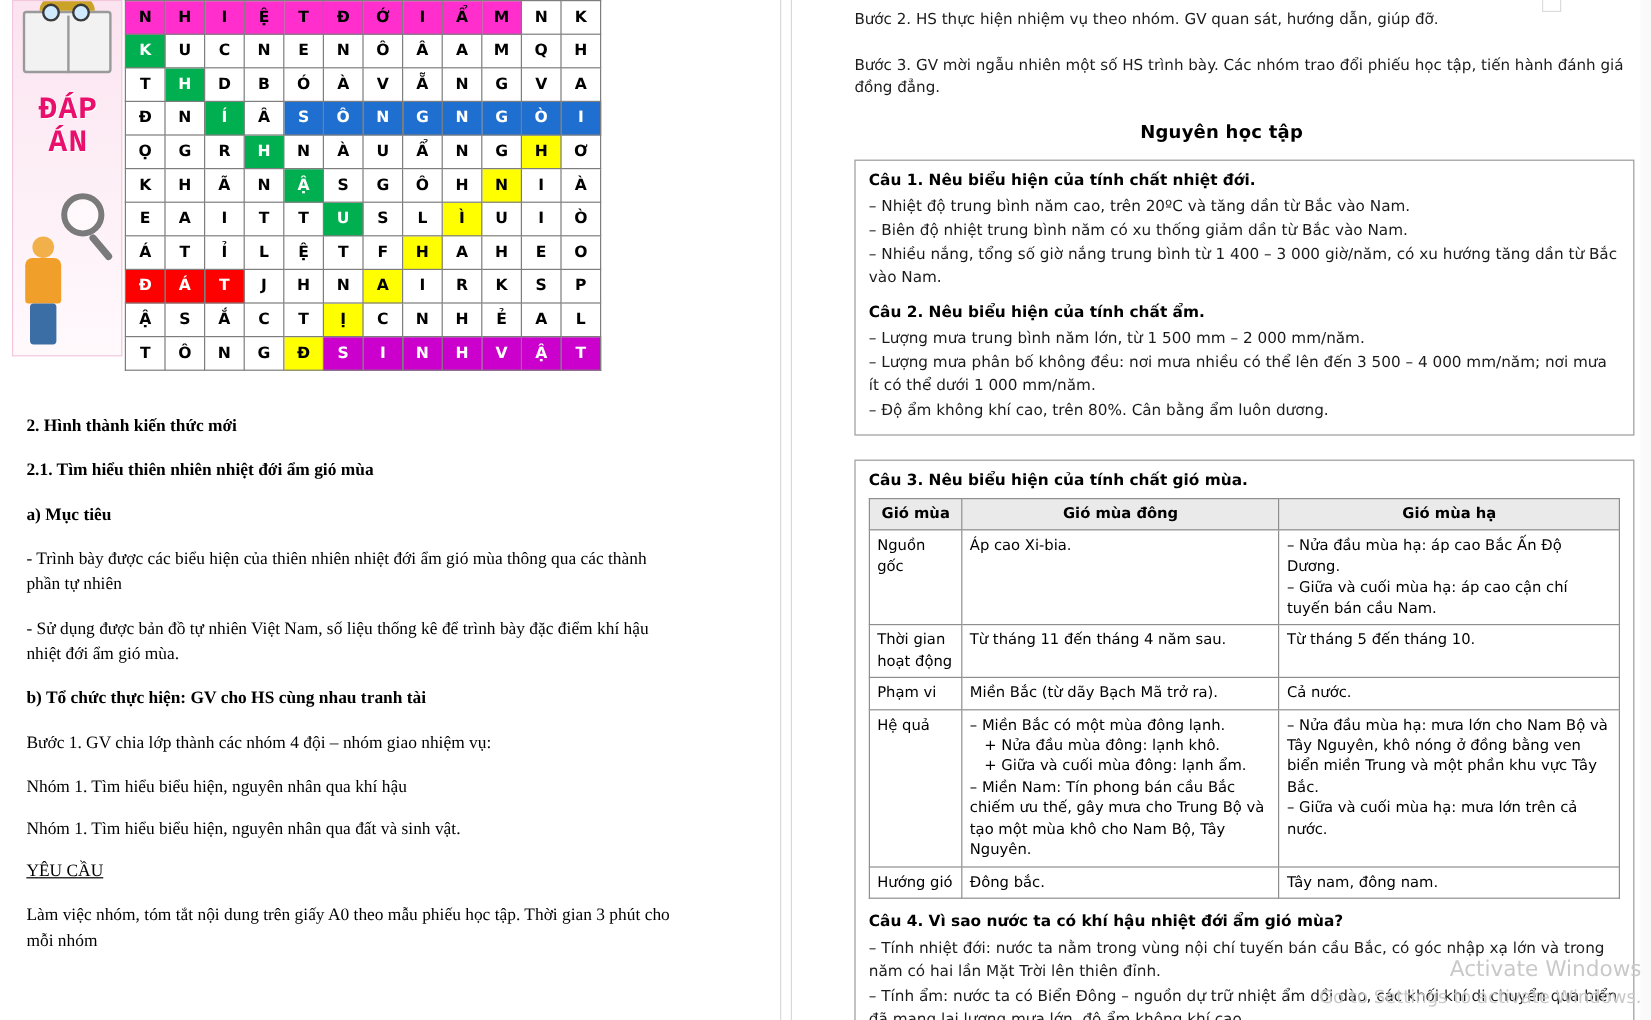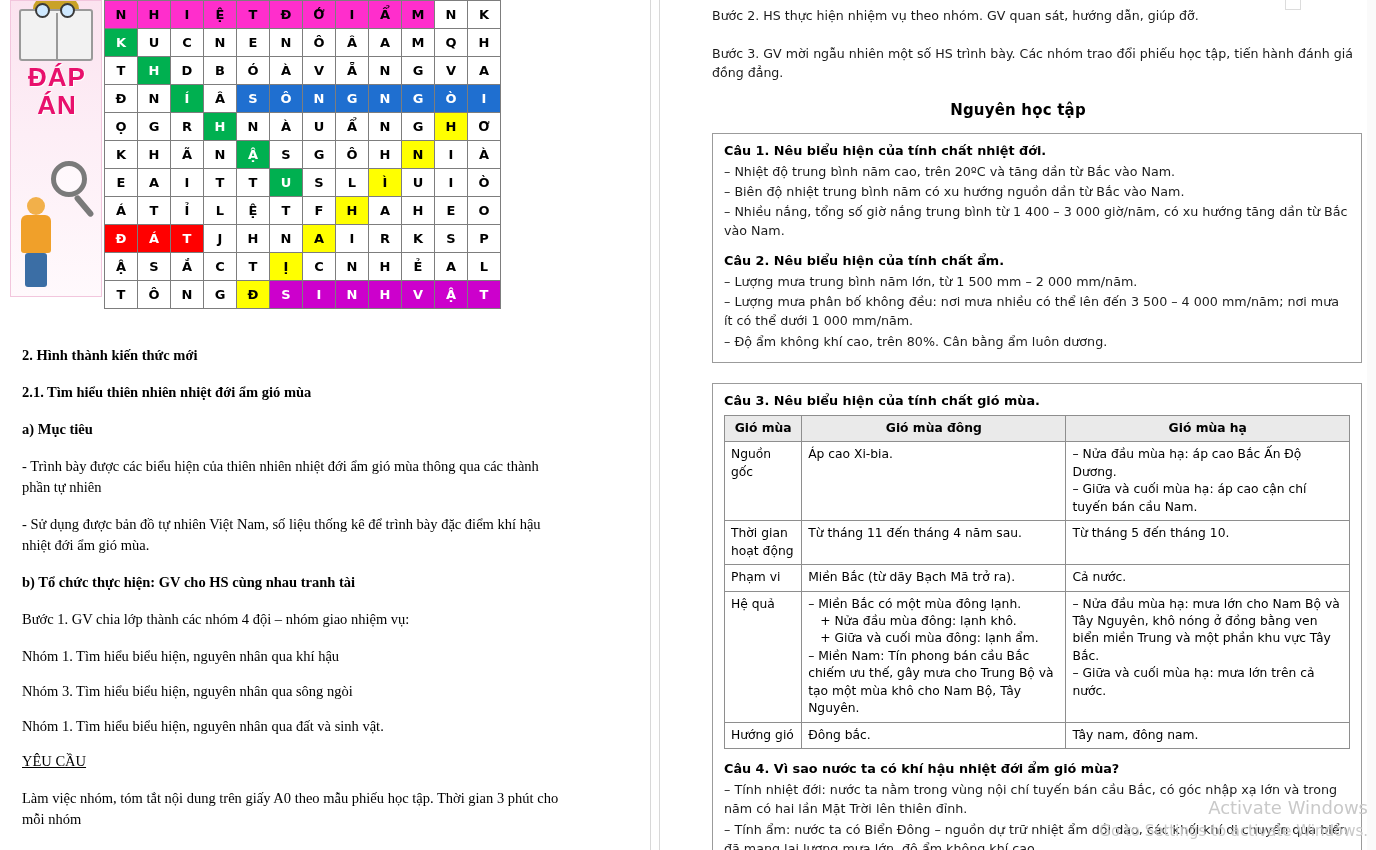--- a/index.html
+++ b/index.html
@@ -38,22 +38,22 @@
   }
   .deco-glasses i{
     position:absolute; top:0; width:15px; height:15px; border:2px solid #3a3a3a; border-radius:50%;
     background:#cfe9ff;
   }
   .deco-glasses i.l{left:0;} .deco-glasses i.r{right:0;}
   .deco-hair{
     position:absolute; left:22px; top:-4px; width:46px; height:12px; background:#c9a227; border-radius:20px 20px 0 0;
   }
   #ws-dapan {
-    position:absolute; left:2px; top:62px; width:88px;
-    text-align:center; color:#e8106c; font-family:Liberation Sans, sans-serif;
+    position:absolute; left:2px; top:76px; width:88px;
+    text-align:center; color:#e8106c; font-family:Liberation Mono, monospace;
     font-weight:bold; font-size:26px; line-height:28px; letter-spacing:1px;
     text-shadow:1px 1px 0 #ffffff;
   }
   .deco-mag {
     position:absolute; left:40px; top:160px; width:36px; height:36px;
     border:5px solid #7a7a7a; border-radius:50%; background:rgba(255,255,255,.5);
   }
   .deco-mag-handle{
     position:absolute; left:70px; top:192px; width:6px; height:26px; background:#7a7a7a;
     transform:rotate(-40deg); border-radius:3px;
@@ -314,21 +314,20 @@
 
     <div id="left-text">
       <p class="b">2. Hình thành kiến thức mới</p>
       <p class="b">2.1. Tìm hiểu thiên nhiên nhiệt đới ẩm gió mùa</p>
       <p class="b">a) Mục tiêu</p>
       <p>- Trình bày được các biểu hiện của thiên nhiên nhiệt đới ẩm gió mùa thông qua các thành phần tự nhiên</p>
       <p>- Sử dụng được bản đồ tự nhiên Việt Nam, số liệu thống kê để trình bày đặc điểm khí hậu nhiệt đới ẩm gió mùa.</p>
       <p class="b">b) Tổ chức thực hiện: GV cho HS cùng nhau tranh tài</p>
       <p>Bước 1. GV chia lớp thành các nhóm 4 đội – nhóm giao nhiệm vụ:</p>
       <p class="tight">Nhóm 1. Tìm hiểu biểu hiện, nguyên nhân qua khí hậu</p>
-      <p class="tight">Nhóm 3. Tìm hiểu biểu hiện, nguyên nhân qua sông ngòi</p>
       <p class="tight">Nhóm 1. Tìm hiểu biểu hiện, nguyên nhân qua đất và sinh vật.</p>
       <p class="u b">YÊU CẦU</p>
       <p>Làm việc nhóm, tóm tắt nội dung trên giấy A0 theo mẫu phiếu học tập. Thời gian 3 phút cho mỗi nhóm</p>
     </div>
   </div>
 
   <div id="gutter"></div>
 
   <div id="right-col">
     <div class="topnub"></div>
@@ -337,21 +336,21 @@
       <p>Bước 2. HS thực hiện nhiệm vụ theo nhóm. GV quan sát, hướng dẫn, giúp đỡ.</p>
       <p>Bước 3. GV mời ngẫu nhiên một số HS trình bày. Các nhóm trao đổi phiếu học tập, tiến hành đánh giá đồng đẳng.</p>
     </div>
 
     <div class="phieu-title">Nguyên học tập</div>
 
     <div class="box">
       <p class="q-h">Câu 1. Nêu biểu hiện của tính chất nhiệt đới.</p>
       <div id="q1-lines">
           <div class="li">– Nhiệt độ trung bình năm cao, trên 20ºC và tăng dần từ Bắc vào Nam.</div>
-          <div class="li">– Biên độ nhiệt trung bình năm có xu hướng nguồn dần từ Bắc vào Nam.</div>
+          <div class="li">– Biên độ nhiệt trung bình năm có xu thống giảm dần từ Bắc vào Nam.</div>
           <div class="li">– Nhiều nắng, tổng số giờ nắng trung bình từ 1 400 – 3 000 giờ/năm, có xu hướng tăng dần từ Bắc vào Nam.</div>
         </div>
       <p class="q-h sp">Câu 2. Nêu biểu hiện của tính chất ẩm.</p>
       <div id="q2-lines">
           <div class="li">– Lượng mưa trung bình năm lớn, từ 1 500 mm – 2 000 mm/năm.</div>
           <div class="li">– Lượng mưa phân bố không đều: nơi mưa nhiều có thể lên đến 3 500 – 4 000 mm/năm; nơi mưa ít có thể dưới 1 000 mm/năm.</div>
           <div class="li">– Độ ẩm không khí cao, trên 80%. Cân bằng ẩm luôn dương.</div>
         </div>
     </div>
 

